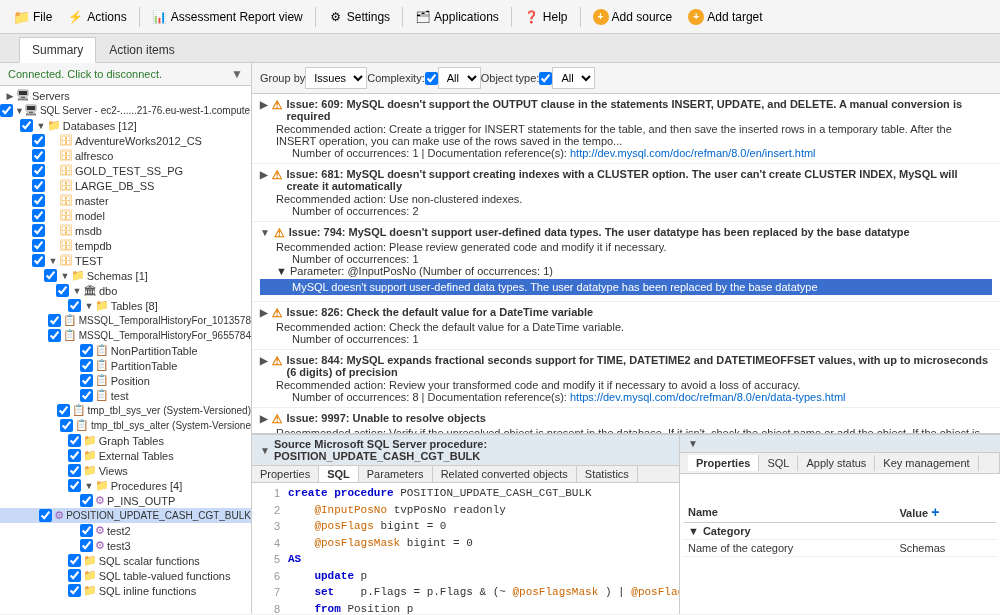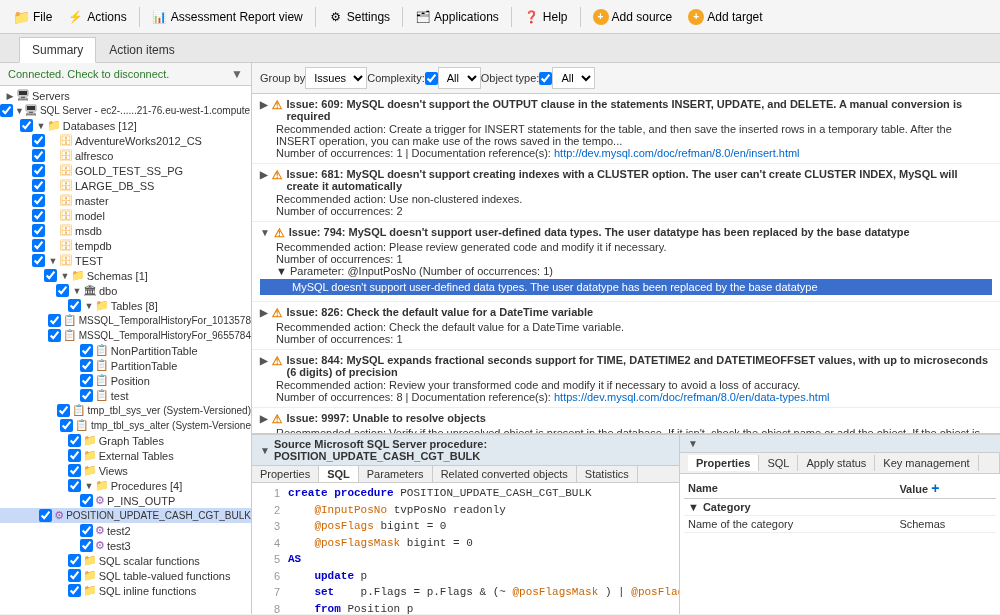--- a/index.html
+++ b/index.html
@@ -72,21 +72,21 @@
     select.filter-select {
       font-size: 11px; padding: 1px 4px; border: 1px solid #ccc; background: white; height: 22px;
     }
 
     
     #issues-list { flex: 1; overflow-y: auto; border-bottom: 1px solid #ccc; background: white; }
     .issue-item { border-bottom: 1px solid #eee; padding: 4px 8px; }
     .issue-title { font-weight: bold; font-size: 11px; display: flex; align-items: flex-start; gap: 4px; }
     .issue-title .arrow { color: #555; font-size: 10px; margin-top: 1px; cursor: pointer; }
     .issue-detail { font-size: 11px; color: #333; margin-top: 1px; margin-left: 16px; }
-    .issue-count { font-size: 11px; color: #333; margin-left: 16px; }
+    .issue-count { font-size: 11px; color: #333; margin-left: 32px; }
     .issue-link { color: #0066cc; text-decoration: none; font-size: 11px; }
     .icon-warning { color: #e67e00; font-size: 12px; }
     .param-row { margin-left: 16px; font-size: 11px; }
     .highlighted-row { background: #3b6fce; color: white; padding: 2px 8px 2px 32px; font-size: 11px; margin: 2px 0; }
 
     
     #bottom-panels { display: flex; height: 180px; border-top: 1px solid #ccc; }
     #bottom-left { flex: 1; border-right: 1px solid #ccc; display: flex; flex-direction: column; overflow: hidden; }
     #bottom-right { width: 320px; display: flex; flex-direction: column; overflow: hidden; }
 
@@ -103,21 +103,21 @@
     #code-area { flex: 1; overflow: auto; padding: 2px 4px; background: white; }
     .code-line { display: flex; font-size: 11px; line-height: 1.5; }
     .line-num { color: #999; width: 24px; min-width: 24px; text-align: right; margin-right: 8px; user-select: none; }
     .line-code { font-family: 'Courier New', monospace; white-space: pre; color: #333; }
     .kw { color: #0000cc; font-weight: bold; }
     .param-code { color: #cc6600; }
 
     #bottom-right-tabs { display: flex; background: #f0f0f0; border-bottom: 1px solid #ccc; }
 
     #right-props { flex: 1; overflow: auto; padding: 4px; }
-    .prop-table { width: 100%; border-collapse: collapse; font-size: 11px; }
+    .prop-table { width: 100%; border-collapse: collapse; font-size: 11px; margin-top: 24px; }
     .prop-table th { text-align: left; padding: 2px 4px; border-bottom: 1px solid #ccc; font-weight: bold; }
     .prop-table td { padding: 2px 4px; border-bottom: 1px solid #eee; }
     .prop-section { font-weight: bold; color: #333; display: flex; align-items: center; gap: 4px; }
     .prop-add { color: #0066cc; cursor: pointer; font-size: 14px; font-weight: bold; }
   </style>
 </head>
 <body>
 
 <div id="toolbar">
   <button class="toolbar-item">
@@ -165,21 +165,21 @@
   </div>
   <div class="tab">
     <span>Action items</span>
   </div>
 </div>
 
 <div id="main">
 
   <div id="left-panel">
     <div id="left-header">
-      <span class="connected-label">Connected. Check to disconnect.</span>
+      <span class="connected-label">Connected. Click to disconnect.</span>
       <span class="filter-icon">▼</span>
     </div>
     <div id="tree">
 
       <div class="tree-item">
         <span class="tree-indent" style="width:4px"></span>
         <span class="tree-arrow">▶</span>
         <span class="tree-icon">🖥</span>
         <span class="tree-label">Servers</span>
       </div>

